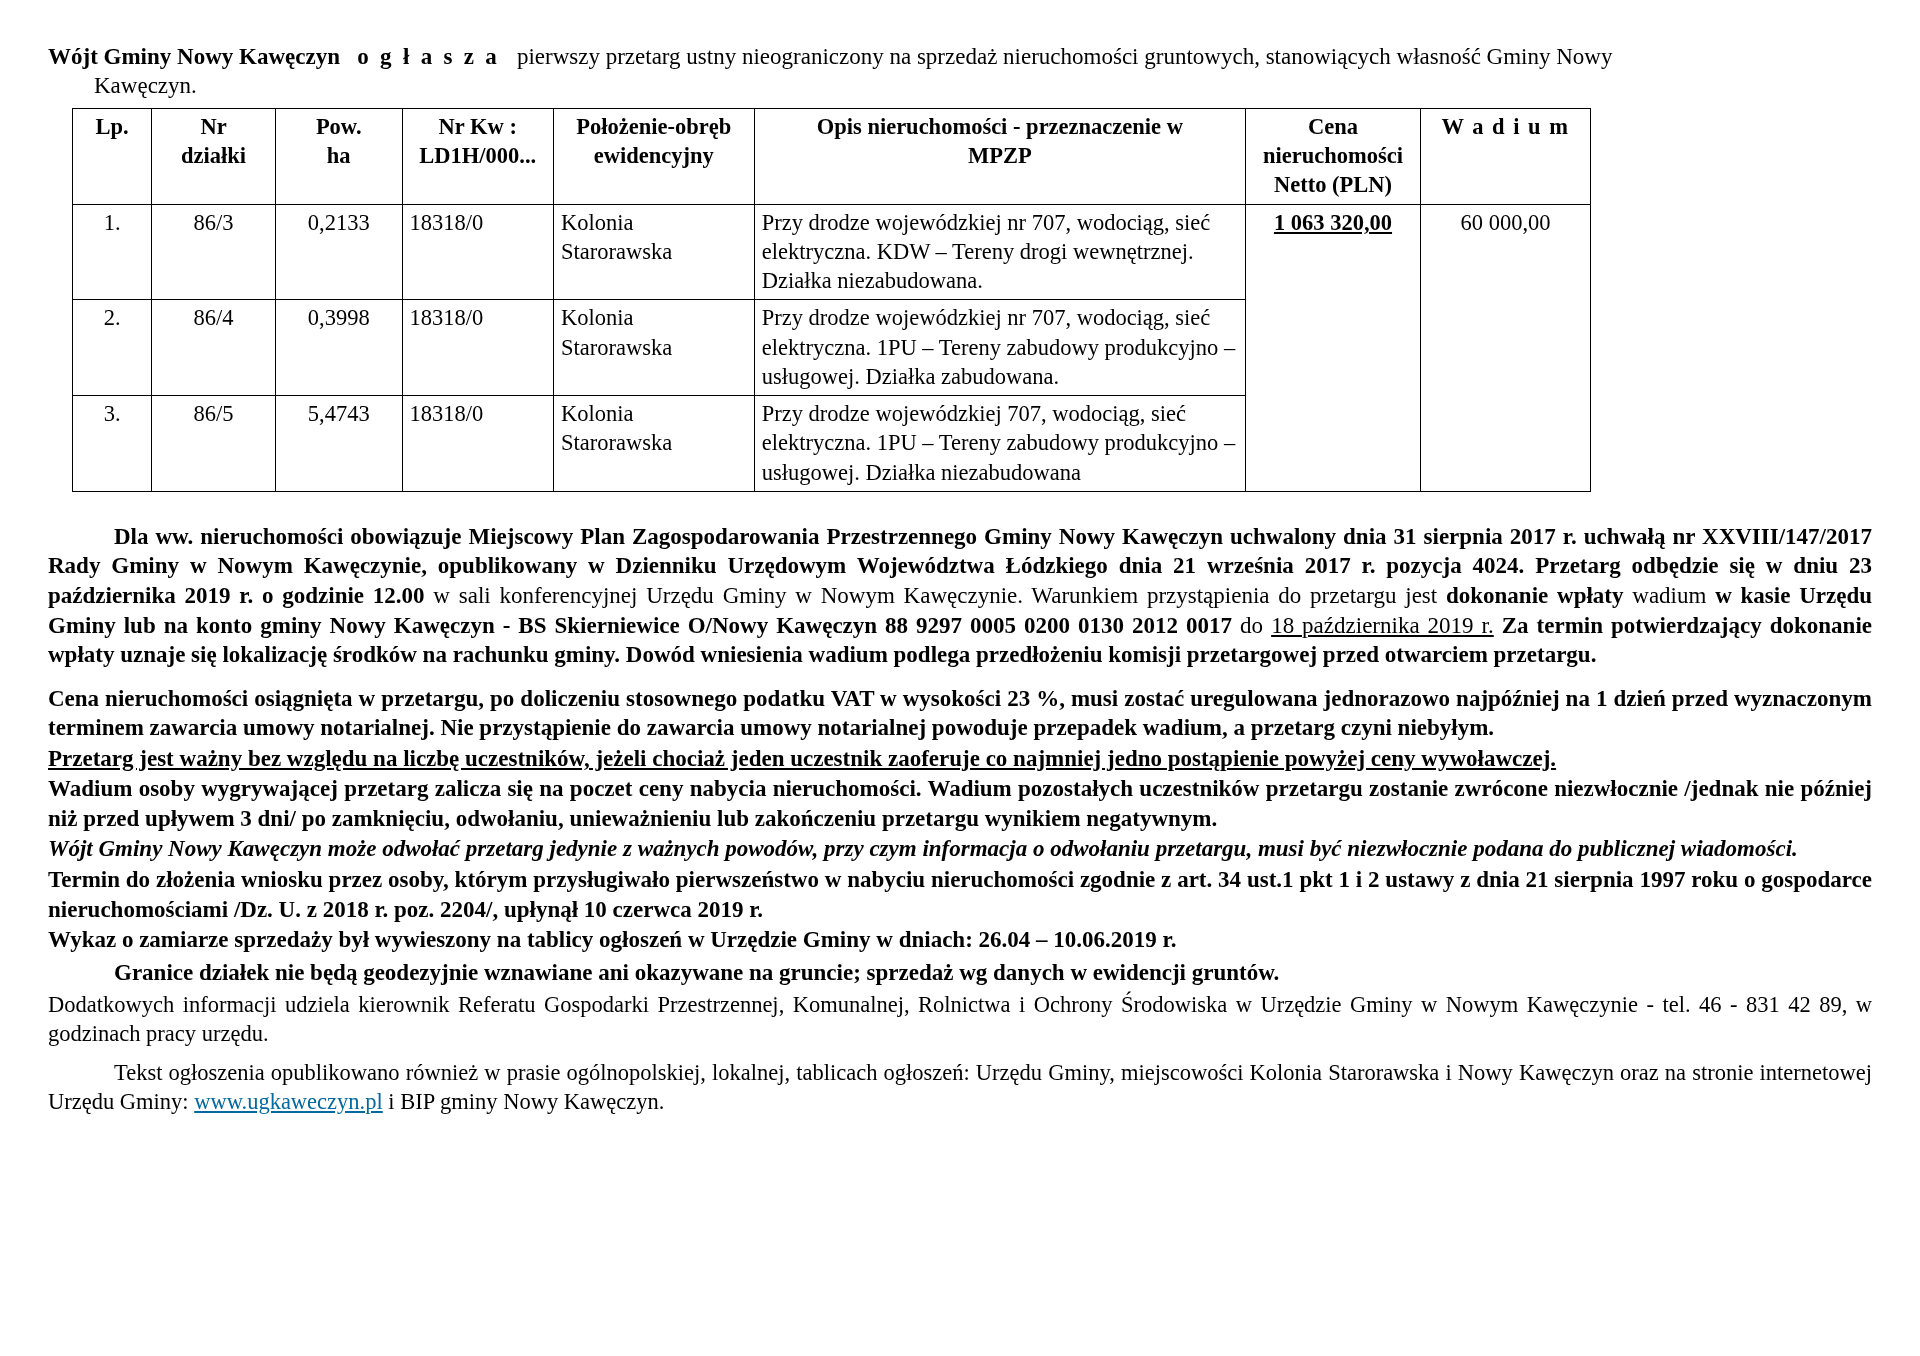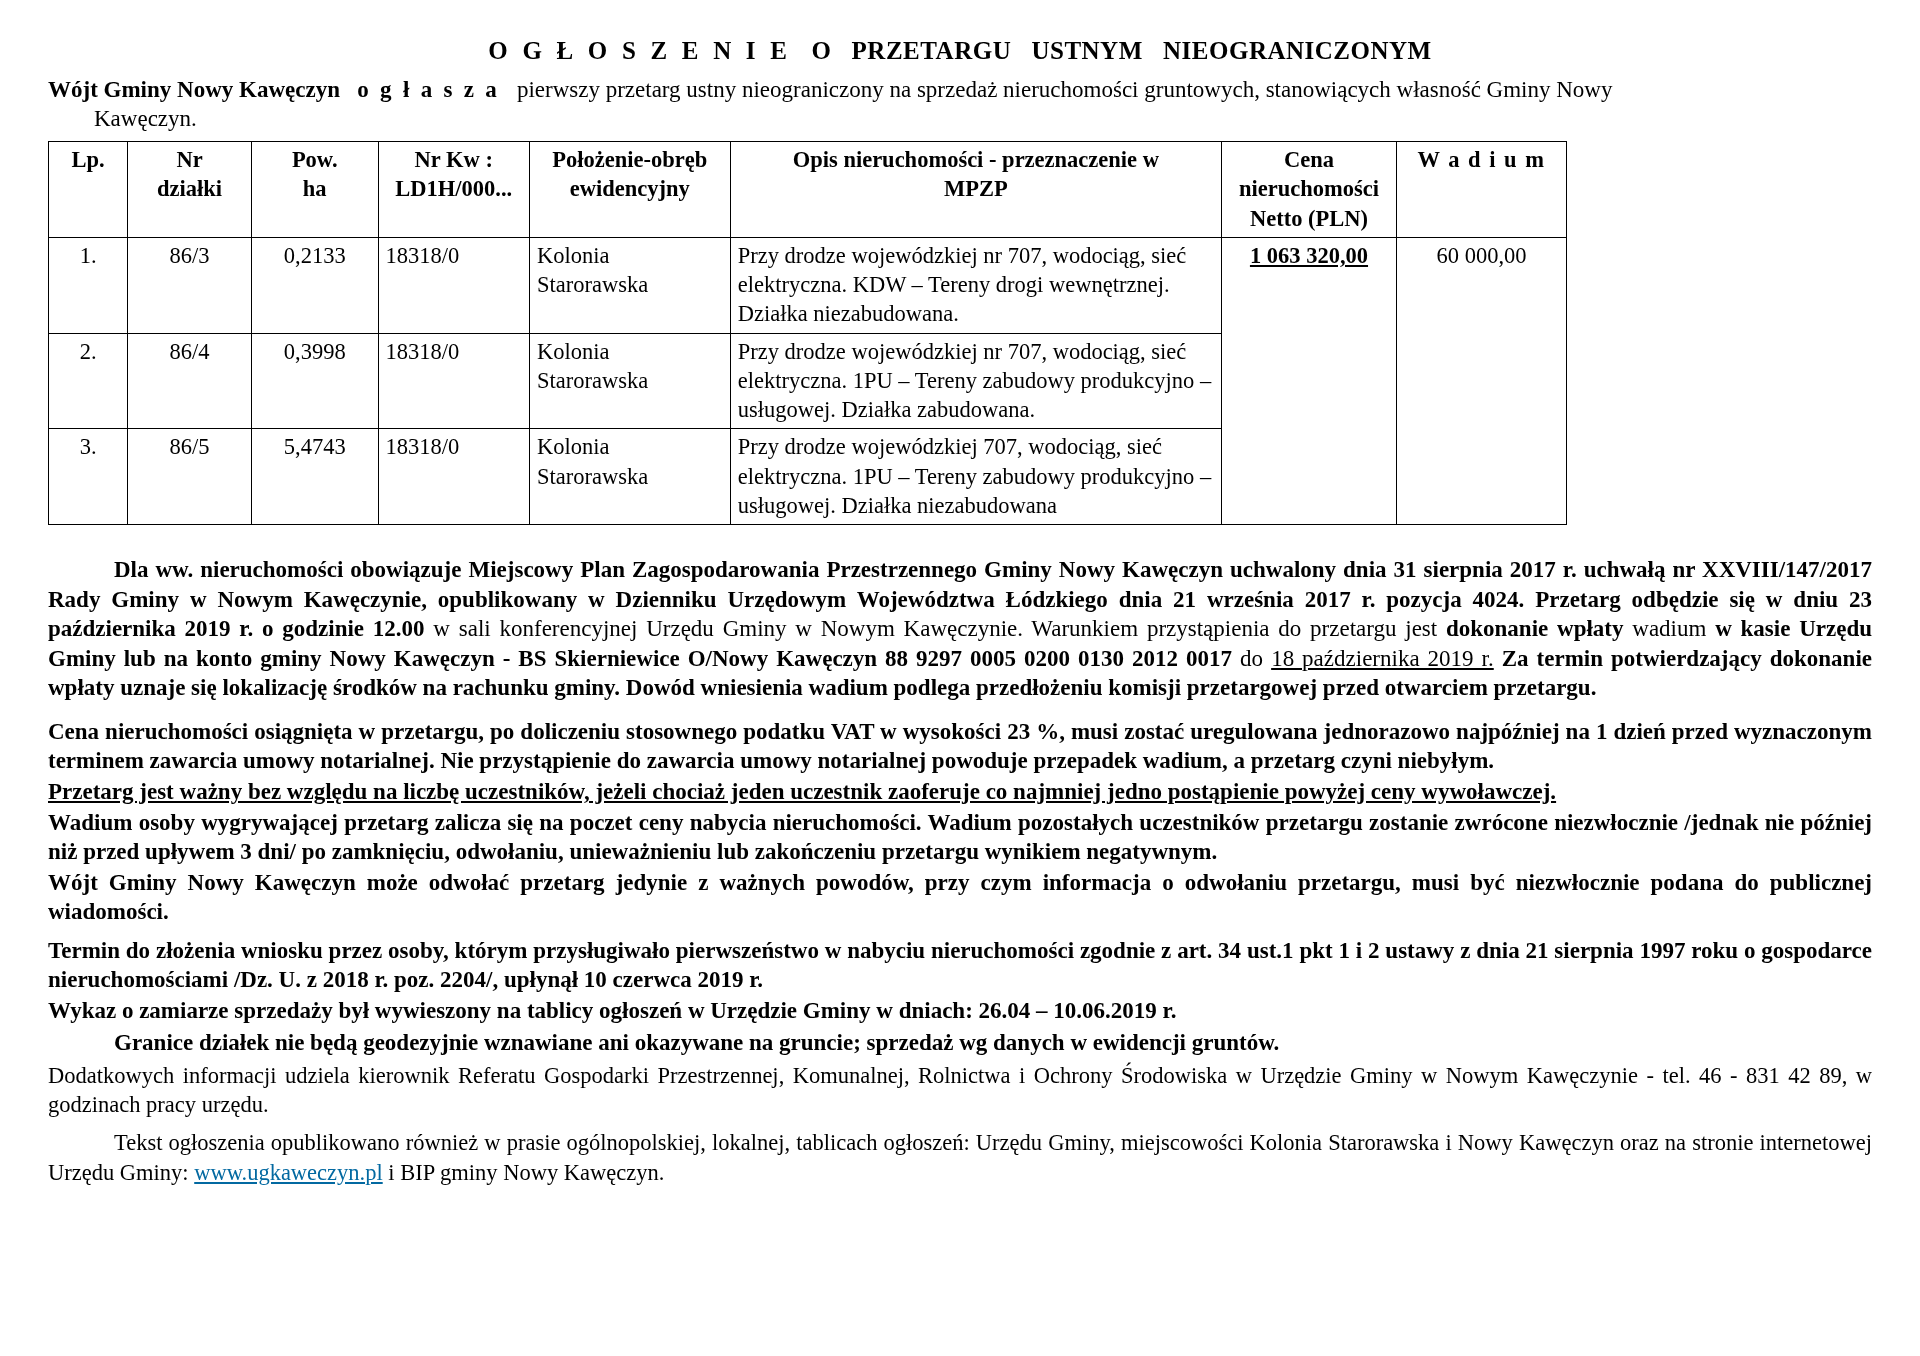--- a/index.html
+++ b/index.html
@@ -54,20 +54,21 @@
     display: block;
     margin-left: 46px;
   }
 
   
   table.listing {
     margin-top: 7px;
     border-collapse: collapse;
     width: 1519px;
     table-layout: fixed;
+    margin-left: 24px;
   }
   table.listing td, table.listing th {
     border: 1.6px solid #000;
     vertical-align: top;
     padding: 3px 7px 4px 7px;
     font-size: 22.5px;
     line-height: 1.3;
   }
   table.listing th {
     text-align: center;
@@ -109,21 +110,21 @@
   p.para.just-last { text-align-last: left; }
   .indent { display: inline-block; width: 66px; }
   .b { font-weight: bold; }
   .u { text-decoration: underline; }
   .n { font-weight: normal; }
 
   p.p1 { font-weight: bold; margin-bottom: 14px; }
   p.p2 { font-weight: bold; margin-bottom: 1px; }
   p.p3 { font-weight: bold; margin-bottom: 1px; text-decoration: underline; }
   p.p4 { font-weight: bold; margin-bottom: 1px; }
-  p.p5 { font-weight: bold; margin-bottom: 9px; }
+  p.p5 { font-weight: bold; margin-bottom: 1px; font-style: italic; }
   p.p6 { font-weight: bold; margin-bottom: 1px; }
   p.p7 { font-weight: bold; margin-bottom: 3px; }
 
   p.foot {
     margin: 0;
     font-weight: normal;
     text-align: justify;
     text-align-last: left;
     line-height: 1.3;
     font-size: 22.5px;
@@ -133,31 +134,20 @@
     color: #0369a1;
     text-decoration: underline;
   }
 </style>
 </head>
 <body>
 
 <div class="page">
 
   <div class="title-block">
-    <div class="title-line-1">
-      <span class="sp">O G Ł O S Z E N I E</span>
-      &nbsp;
-      <span>O</span>
-      &nbsp;
-      <span>PRZETARGU</span>
-      &nbsp;
-      <span>USTNYM</span>
-      &nbsp;
-      <span>NIEOGRANICZONYM</span>
-    </div>
   </div>
 
   <div class="intro">
     <b>Wójt Gminy Nowy Kawęczyn</b>
     &nbsp;&nbsp;<span class="spaced">o g ł a s z a</span>
     &nbsp;&nbsp;<span>pierwszy przetarg ustny nieograniczony na sprzedaż nieruchomości gruntowych, stanowiących własność Gminy Nowy</span>
     <span class="cont">Kawęczyn.</span>
   </div>
 
   <table class="listing">

